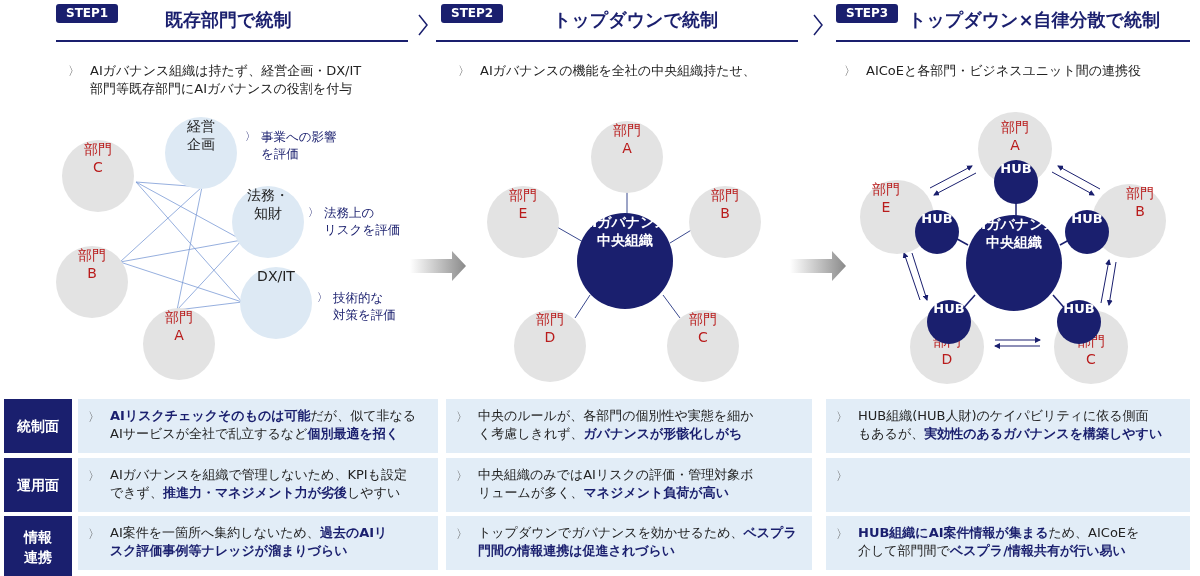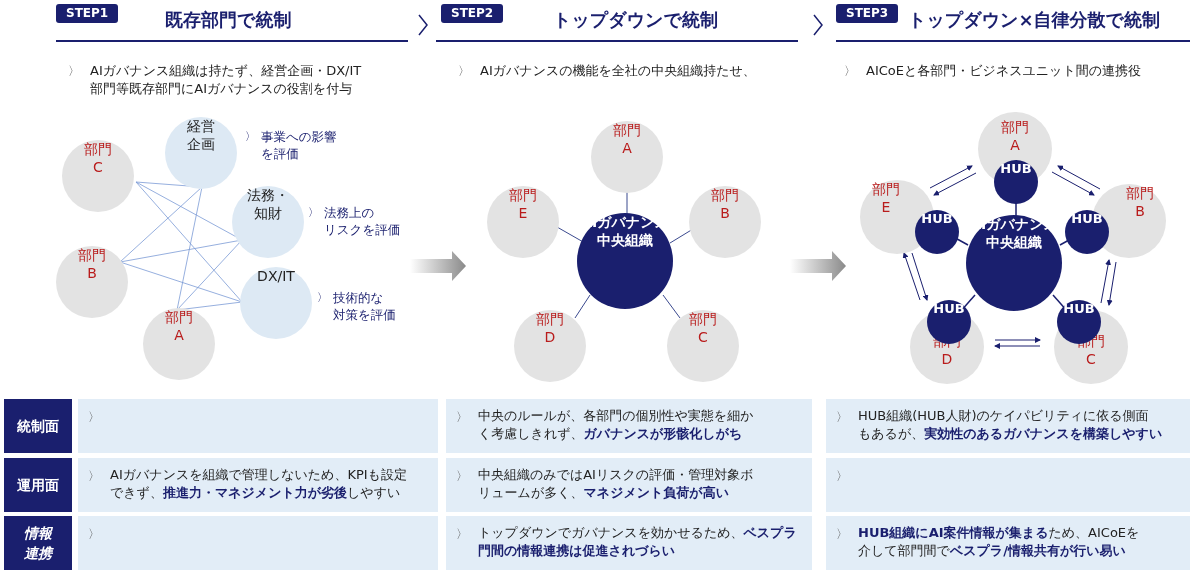--- a/index.html
+++ b/index.html
@@ -279,20 +279,21 @@
   </div>
 
 <div id="comparison">
     <div class="rowlab" style="top: 399px; height: 54px;">
       <div>
         <div>統制面</div>
       </div>
     </div>
     <div class="cell" style="left: 78px; width: 360px; top: 399px; height: 54px;">
       <span class="mk">〉</span>
+      <div class="tx"><b>AIリスクチェックそのものは可能</b><span>だが、似て非なる</span><br><span>AIサービスが全社で乱立するなど</span><b>個別最適を招く</b></div>
     </div>
     <div class="cell" style="left: 446px; width: 366px; top: 399px; height: 54px;">
       <span class="mk">〉</span>
       <div class="tx"><span>中央のルールが、各部門の個別性や実態を細か</span><br><span>く考慮しきれず、</span><b>ガバナンスが形骸化しがち</b></div>
     </div>
     <div class="cell" style="left: 826px; width: 364px; top: 399px; height: 54px;">
       <span class="mk">〉</span>
       <div class="tx"><span>HUB組織(HUB人財)のケイパビリティに依る側面</span><br><span>もあるが、</span><b>実効性のあるガバナンスを構築しやすい</b></div>
     </div>
     <div class="rowlab" style="top: 458px; height: 54px;">
@@ -304,28 +305,29 @@
       <span class="mk">〉</span>
       <div class="tx"><span>AIガバナンスを組織で管理しないため、KPIも設定</span><br><span>できず、</span><b>推進力・マネジメント力が劣後</b><span>しやすい</span></div>
     </div>
     <div class="cell" style="left: 446px; width: 366px; top: 458px; height: 54px;">
       <span class="mk">〉</span>
       <div class="tx"><span>中央組織のみではAIリスクの評価・管理対象ボ</span><br><span>リュームが多く、</span><b>マネジメント負荷が高い</b></div>
     </div>
     <div class="cell" style="left: 826px; width: 364px; top: 458px; height: 54px;">
       <span class="mk">〉</span>
     </div>
-    <div class="rowlab" style="top: 516px; height: 54px; font-style: italic;">
+    <div class="rowlab" style="top: 516px; height: 61px;">
       <div>
         <div>情報</div>
         <div>連携</div>
       </div>
     </div>
     <div class="cell" style="left: 78px; width: 360px; top: 516px; height: 54px;">
       <span class="mk">〉</span>
+      <div class="tx"><span>AI案件を一箇所へ集約しないため、</span><b>過去のAIリ</b><br><b>スク評価事例等ナレッジが溜まりづらい</b></div>
     </div>
     <div class="cell" style="left: 446px; width: 366px; top: 516px; height: 54px;">
       <span class="mk">〉</span>
       <div class="tx"><span>トップダウンでガバナンスを効かせるため、</span><b>ベスプラ</b><br><b>門間の情報連携は促進されづらい</b></div>
     </div>
     <div class="cell" style="left: 826px; width: 364px; top: 516px; height: 54px;">
       <span class="mk">〉</span>
       <div class="tx"><b>HUB組織にAI案件情報が集まる</b><span>ため、AICoEを</span><br><span>介して部門間で</span><b>ベスプラ/情報共有が行い易い</b></div>
     </div>
   </div>

